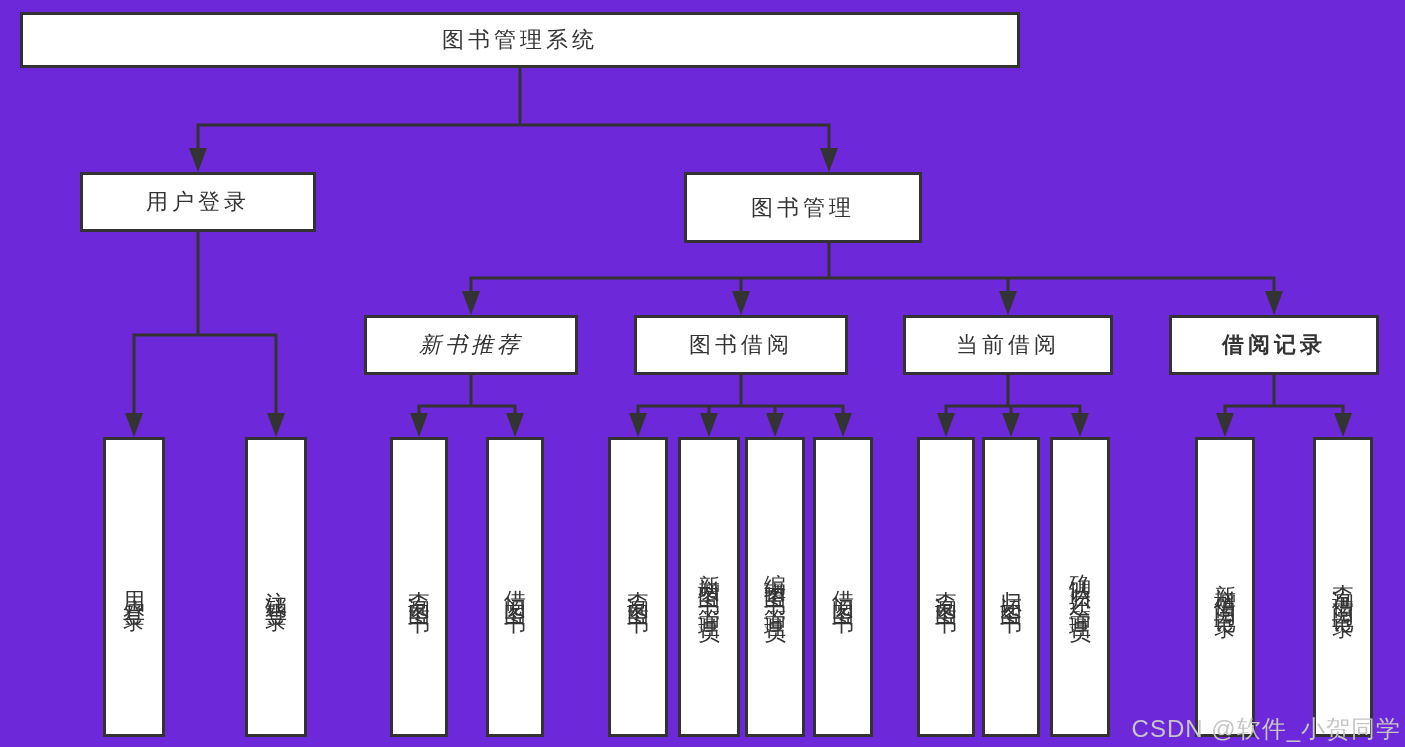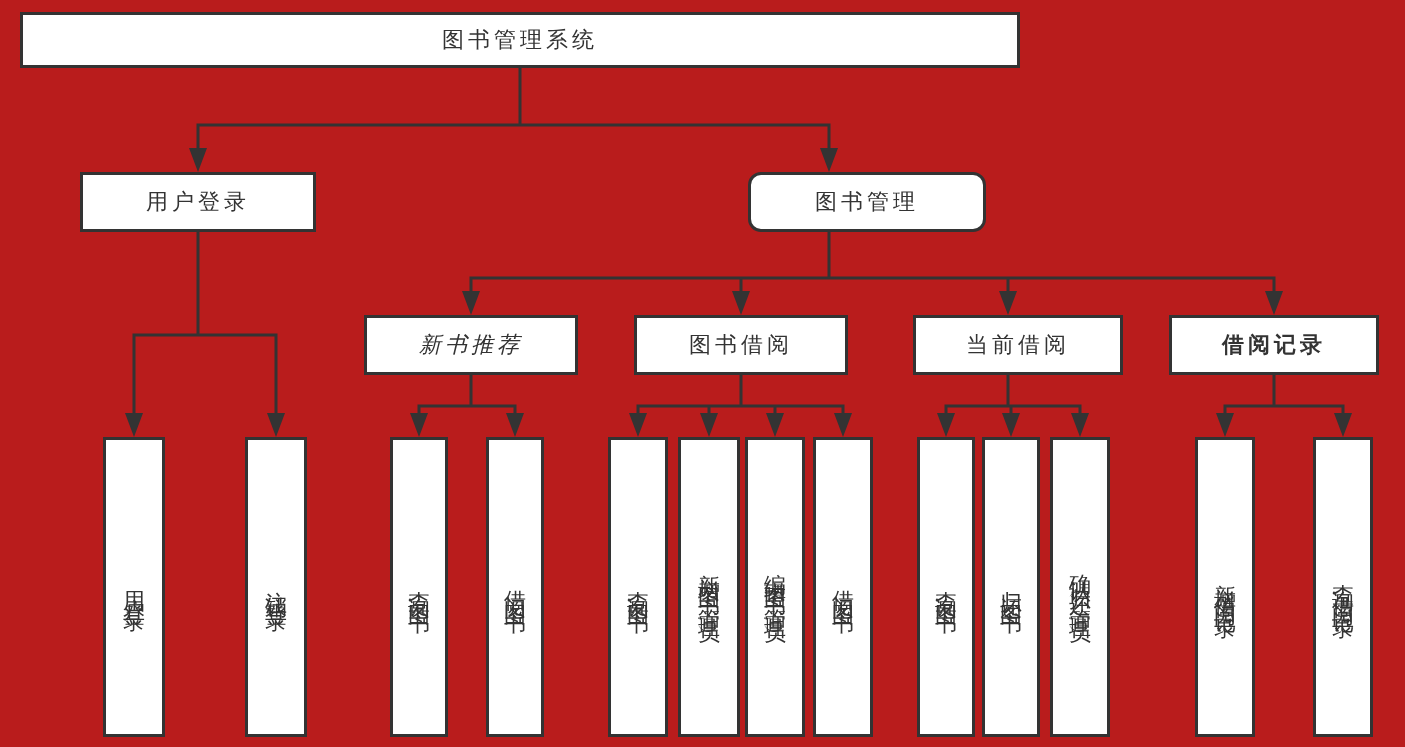--- a/index.html
+++ b/index.html
@@ -5,21 +5,21 @@
   html, body {
     margin: 0;
     padding: 0;
     background: #ffffff;
     font-family: "Liberation Sans", "DejaVu Sans", sans-serif;
   }
   #canvas {
     position: relative;
     width: 1405px;
     height: 747px;
-    background: #b91c1c;
+    background: #6d28d9;
     overflow: hidden;
   }
   #connectors {
     position: absolute;
     left: 0;
     top: 0;
     width: 1405px;
     height: 747px;
   }
   .hbox {
@@ -122,39 +122,40 @@
     <g>
       <path class="connector-path" d="M1274 375 V406 M1223.5 406 H1344.5 M1225 406 V415 M1343 406 V415"></path>
       <polygon class="arrowhead" points="1216,413 1234,413 1225,437"></polygon>
       <polygon class="arrowhead" points="1334,413 1352,413 1343,437"></polygon>
     </g>
   </svg>
 
   <div class="hbox" style="left:20px; top:12px; width:1000px; height:56px;">图书管理系统</div>
 
   <div class="hbox" style="left:80px; top:172px; width:236px; height:60px;">用户登录</div>
-  <div class="hbox" style="left:748px; top:172px; width:238px; height:60px;border-radius:13px;">图书管理</div>
+  <div class="hbox" style="left:684px; top:172px; width:238px; height:71px;">图书管理</div>
 
   <div class="hbox" style="left:364px; top:315px; width:214px; height:60px;font-style:italic;">新书推荐</div>
   <div class="hbox" style="left:634px; top:315px; width:214px; height:60px;">图书借阅</div>
-  <div class="hbox" style="left:903px; top:315px; width:210px; height:60px;margin-left:10px;">当前借阅</div>
+  <div class="hbox" style="left:903px; top:315px; width:210px; height:60px;">当前借阅</div>
   <div class="hbox" style="left:1169px; top:315px; width:210px; height:60px;font-weight:bold;">借阅记录</div>
 
   <div class="vbox" style="left:103px; width:62px;">用户登录</div>
   <div class="vbox" style="left:245px; width:62px;">注销登录</div>
 
   <div class="vbox" style="left:390px; width:58px;">查询图书</div>
   <div class="vbox" style="left:486px; width:58px;">借阅图书</div>
 
   <div class="vbox" style="left:608px; width:60px;">查询图书</div>
   <div class="vbox" style="left:678px; width:62px;">新增图书（管理员）</div>
   <div class="vbox" style="left:745px; width:60px;">编辑图书（管理员）</div>
   <div class="vbox" style="left:813px; width:60px;">借阅图书</div>
 
   <div class="vbox" style="left:917px; width:58px;">查询图书</div>
   <div class="vbox" style="left:982px; width:58px;">归还图书</div>
   <div class="vbox" style="left:1050px; width:60px;">确认归还（管理员）</div>
 
   <div class="vbox" style="left:1195px; width:60px;">新增借阅记录</div>
   <div class="vbox" style="left:1313px; width:60px;">查询借阅记录</div>
 
+  <div class="watermark">CSDN @软件_小贺同学</div>
 
 </div>
 
 </body></html>

